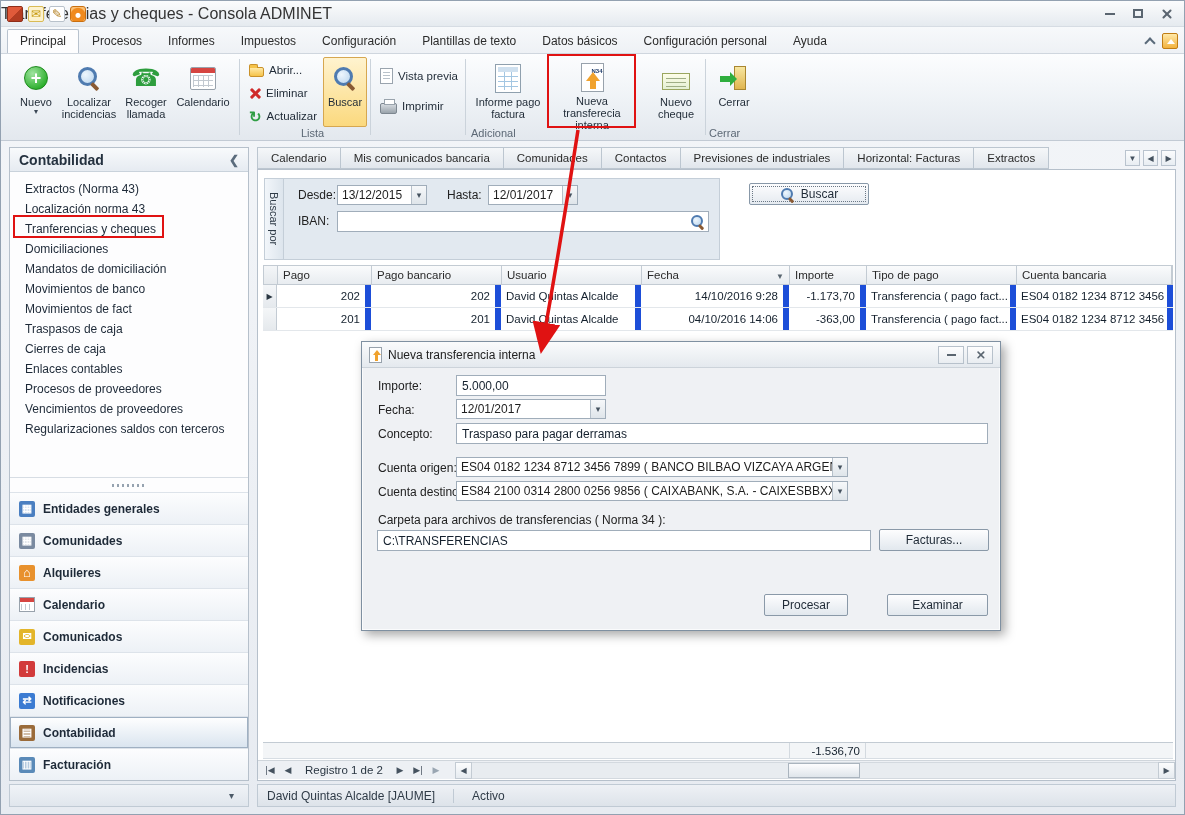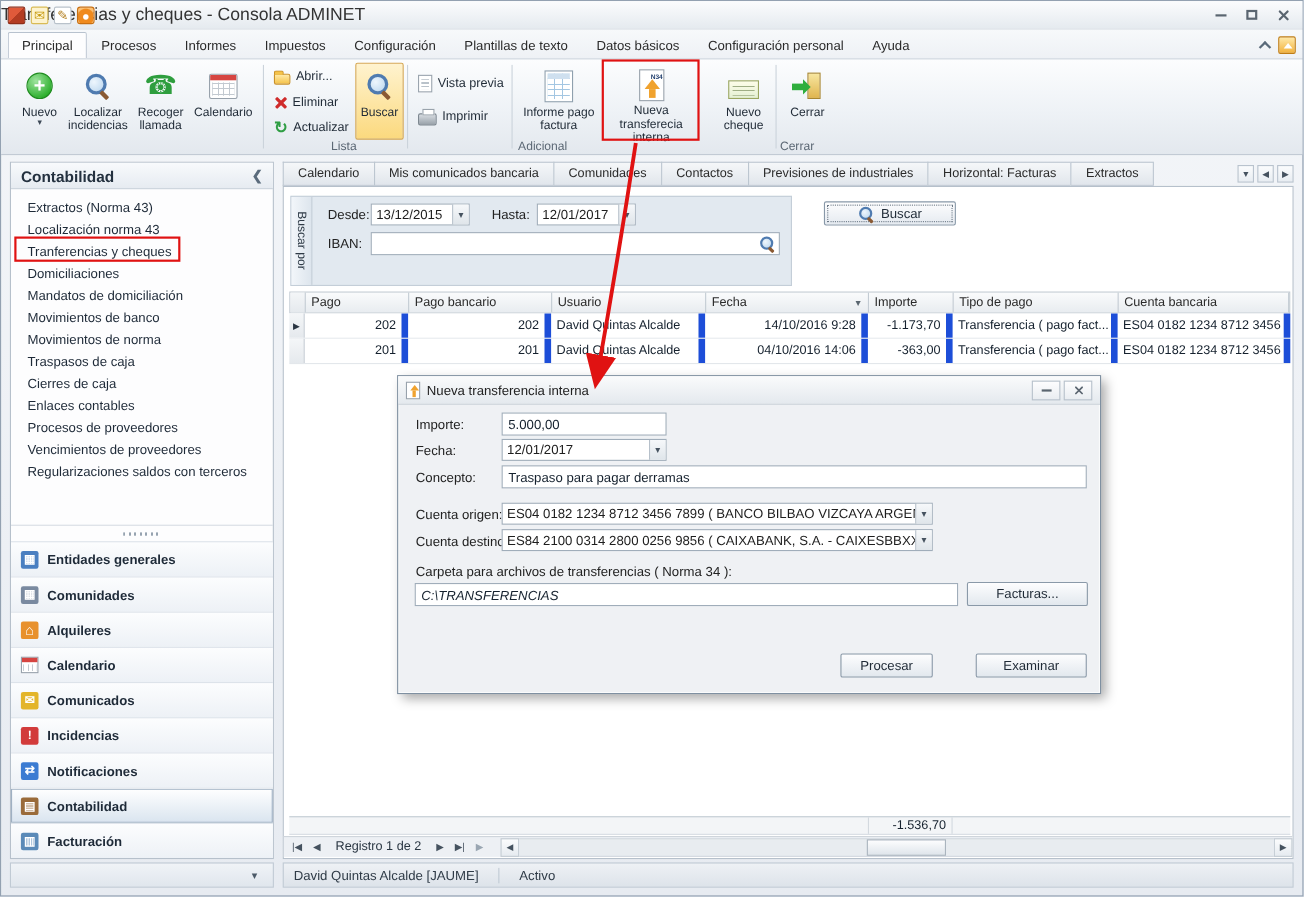--- a/index.html
+++ b/index.html
@@ -314,21 +314,21 @@
       <span>Contabilidad</span>
       <span class="sb-collapse">❮</span>
     </div>
     <div class="sb-items">
       <div class="sb-item">Extractos (Norma 43)</div>
       <div class="sb-item">Localización norma 43</div>
       <div class="sb-item">Tranferencias y cheques</div>
       <div class="sb-item">Domiciliaciones</div>
       <div class="sb-item">Mandatos de domiciliación</div>
       <div class="sb-item">Movimientos de banco</div>
-      <div class="sb-item">Movimientos de norma</div>
+      <div class="sb-item">Movimientos de fact</div>
       <div class="sb-item">Traspasos de caja</div>
       <div class="sb-item">Cierres de caja</div>
       <div class="sb-item">Enlaces contables</div>
       <div class="sb-item">Procesos de proveedores</div>
       <div class="sb-item">Vencimientos de proveedores</div>
       <div class="sb-item">Regularizaciones saldos con terceros</div>
     </div>
     <div class="sb-splitter"></div>
     <div class="sb-nav-item">
       <span class="ni ni-ent">▦</span>
@@ -509,21 +509,21 @@
         <span class="val">ES04 0182 1234 8712 3456 7899 ( BANCO BILBAO VIZCAYA ARGENTARI...</span>
         <span class="dd"></span>
       </div>
       <span class="dl" style="left:16px;top:117px">Cuenta destino:</span>
       <div class="combo" style="left:94px;top:113px;width:392px">
         <span class="val">ES84 2100 0314 2800 0256 9856 ( CAIXABANK, S.A. - CAIXESBBXXX )</span>
         <span class="dd"></span>
       </div>
 
       <span class="dl" style="left:16px;top:145px">Carpeta para archivos de transferencias ( Norma 34 ):</span>
-      <input class="tinput" style="left: 15px; top: 162px; width: 494px; font-style: italic;" value="C:\TRANSFERENCIAS">
+      <input class="tinput" style="left: 15px; top: 162px; width: 494px;" value="C:\TRANSFERENCIAS">
       <div class="dbtn" style="left:517px;top:161px;width:110px">Facturas...</div>
 
       <div class="dbtn" style="left:402px;top:226px;width:84px">Procesar</div>
       <div class="dbtn" style="left:525px;top:226px;width:101px">Examinar</div>
     </div>
   </div>
 
   <div class="annot" id="annot-ribbon"></div>
   <div class="annot" id="annot-sidebar"></div>
   <svg class="arrow-svg" width="1185" height="815" viewBox="0 0 1185 815">

